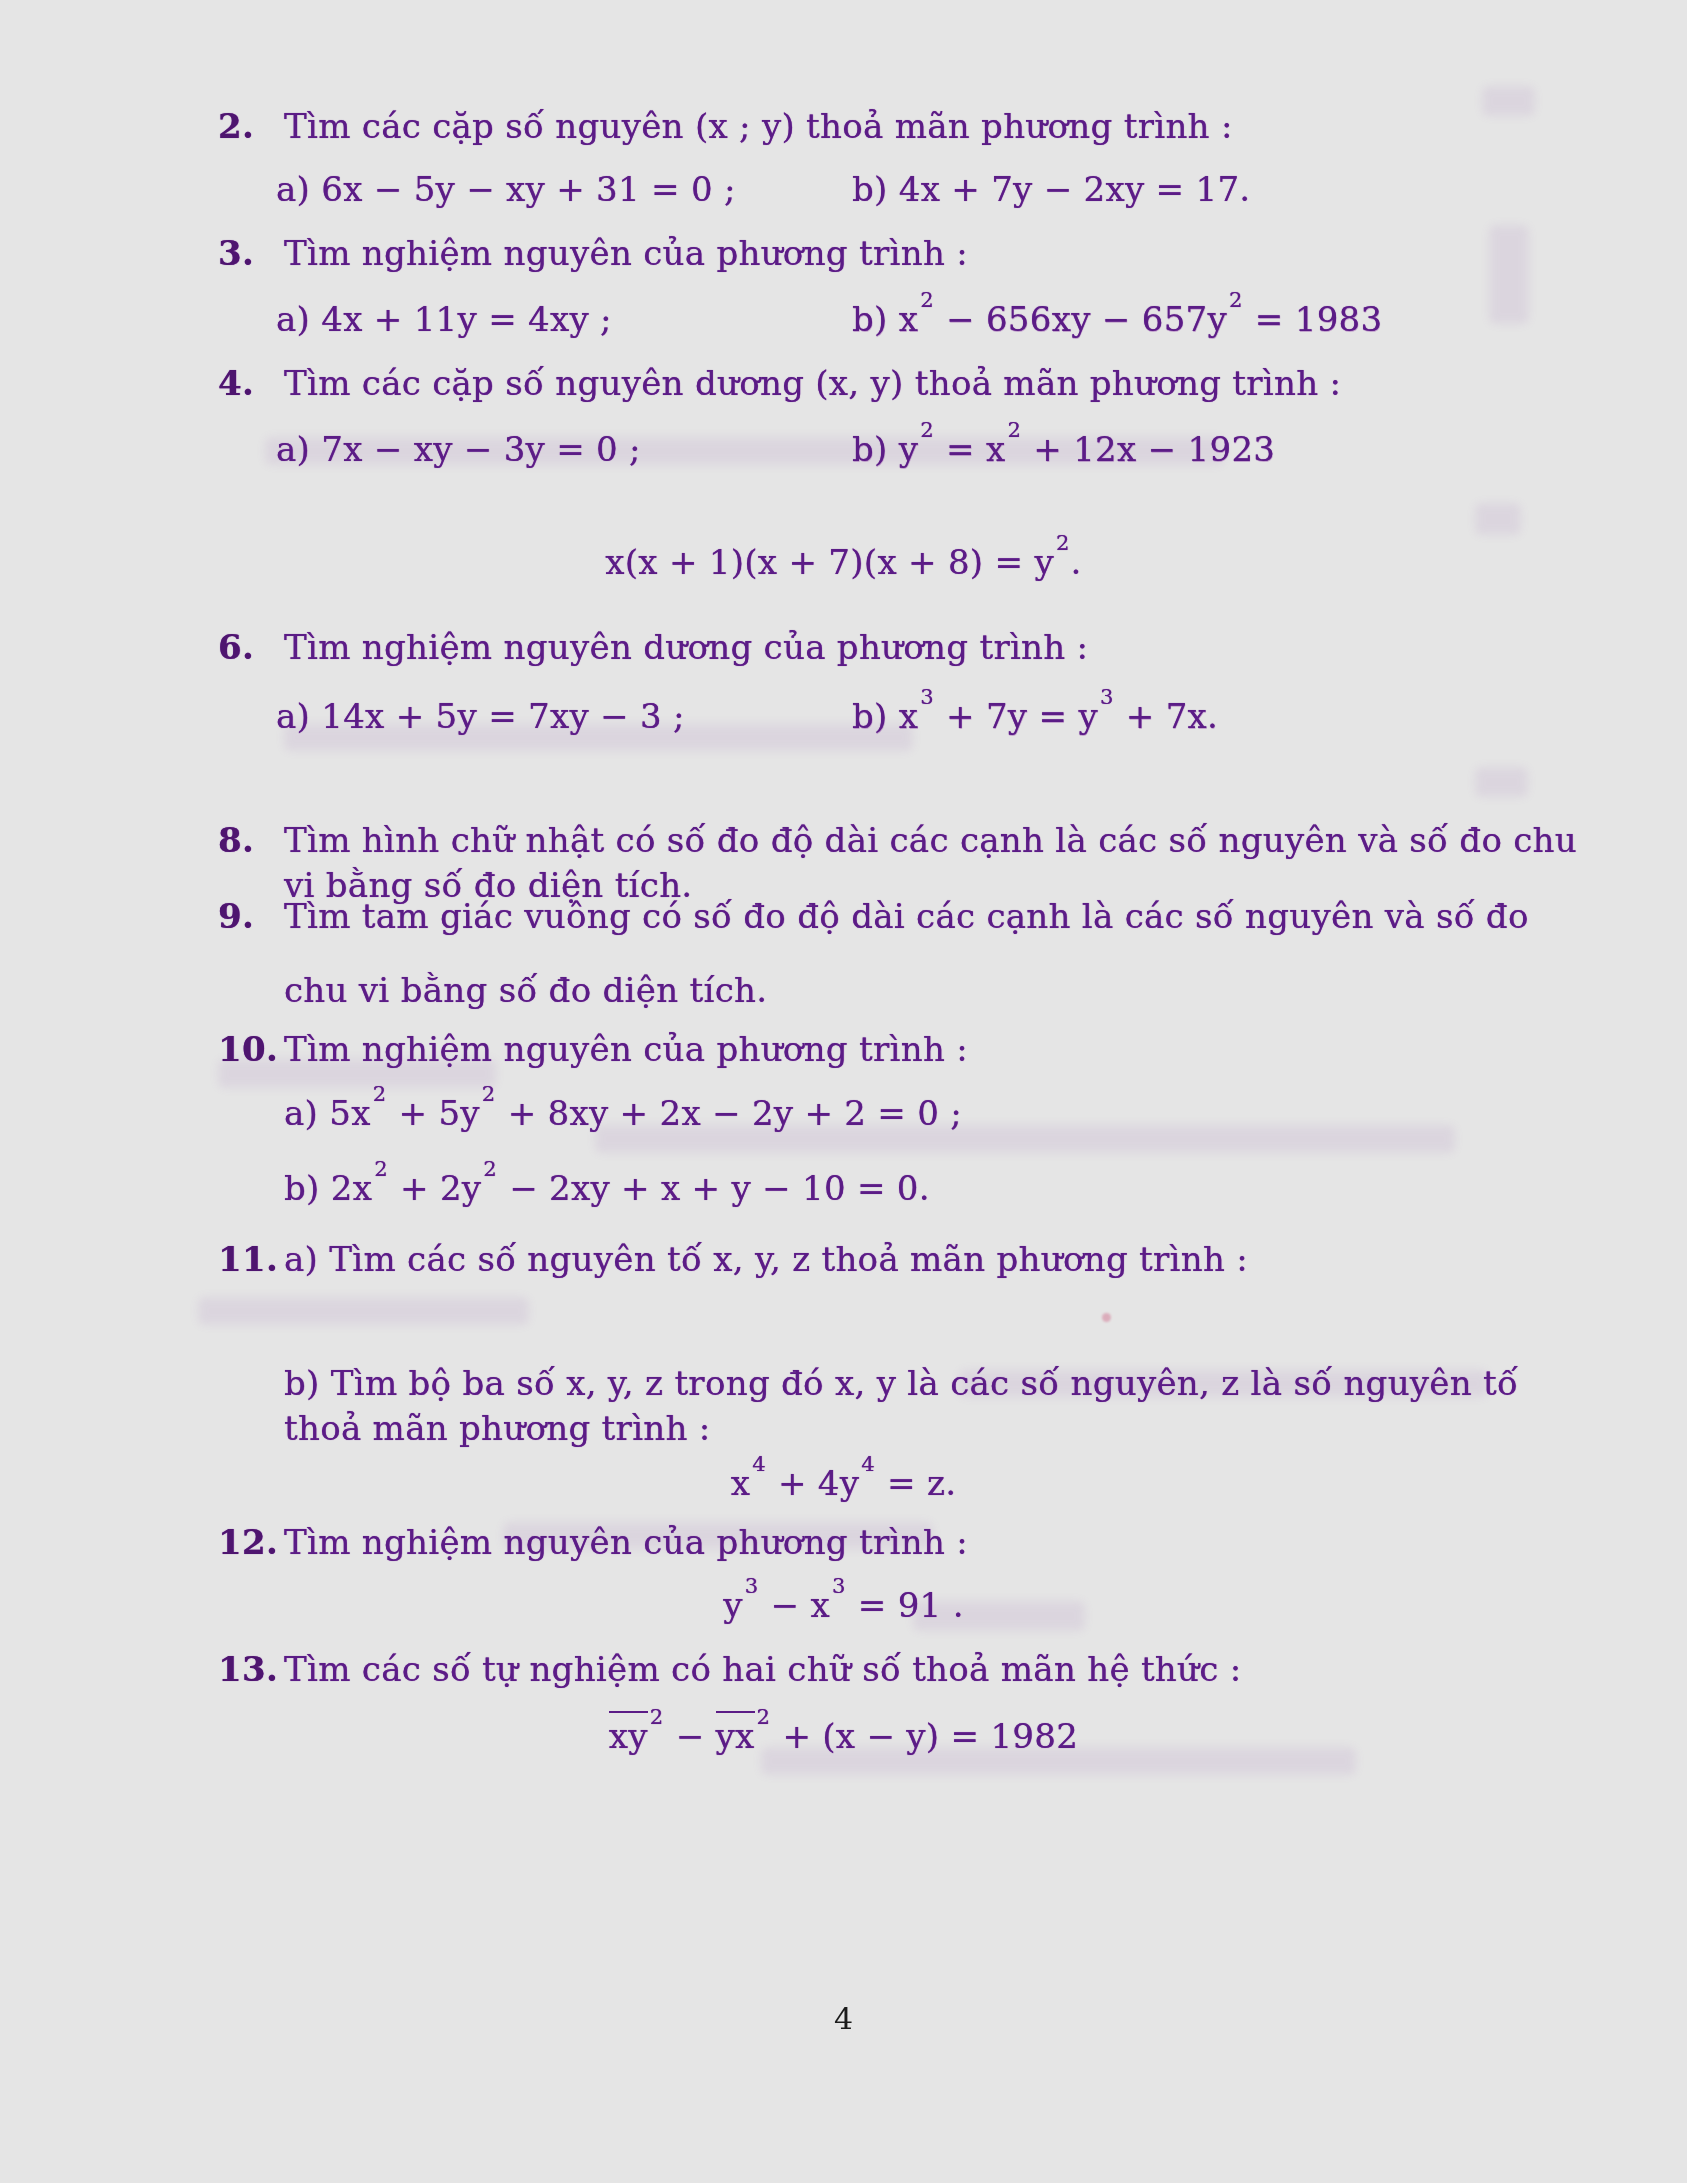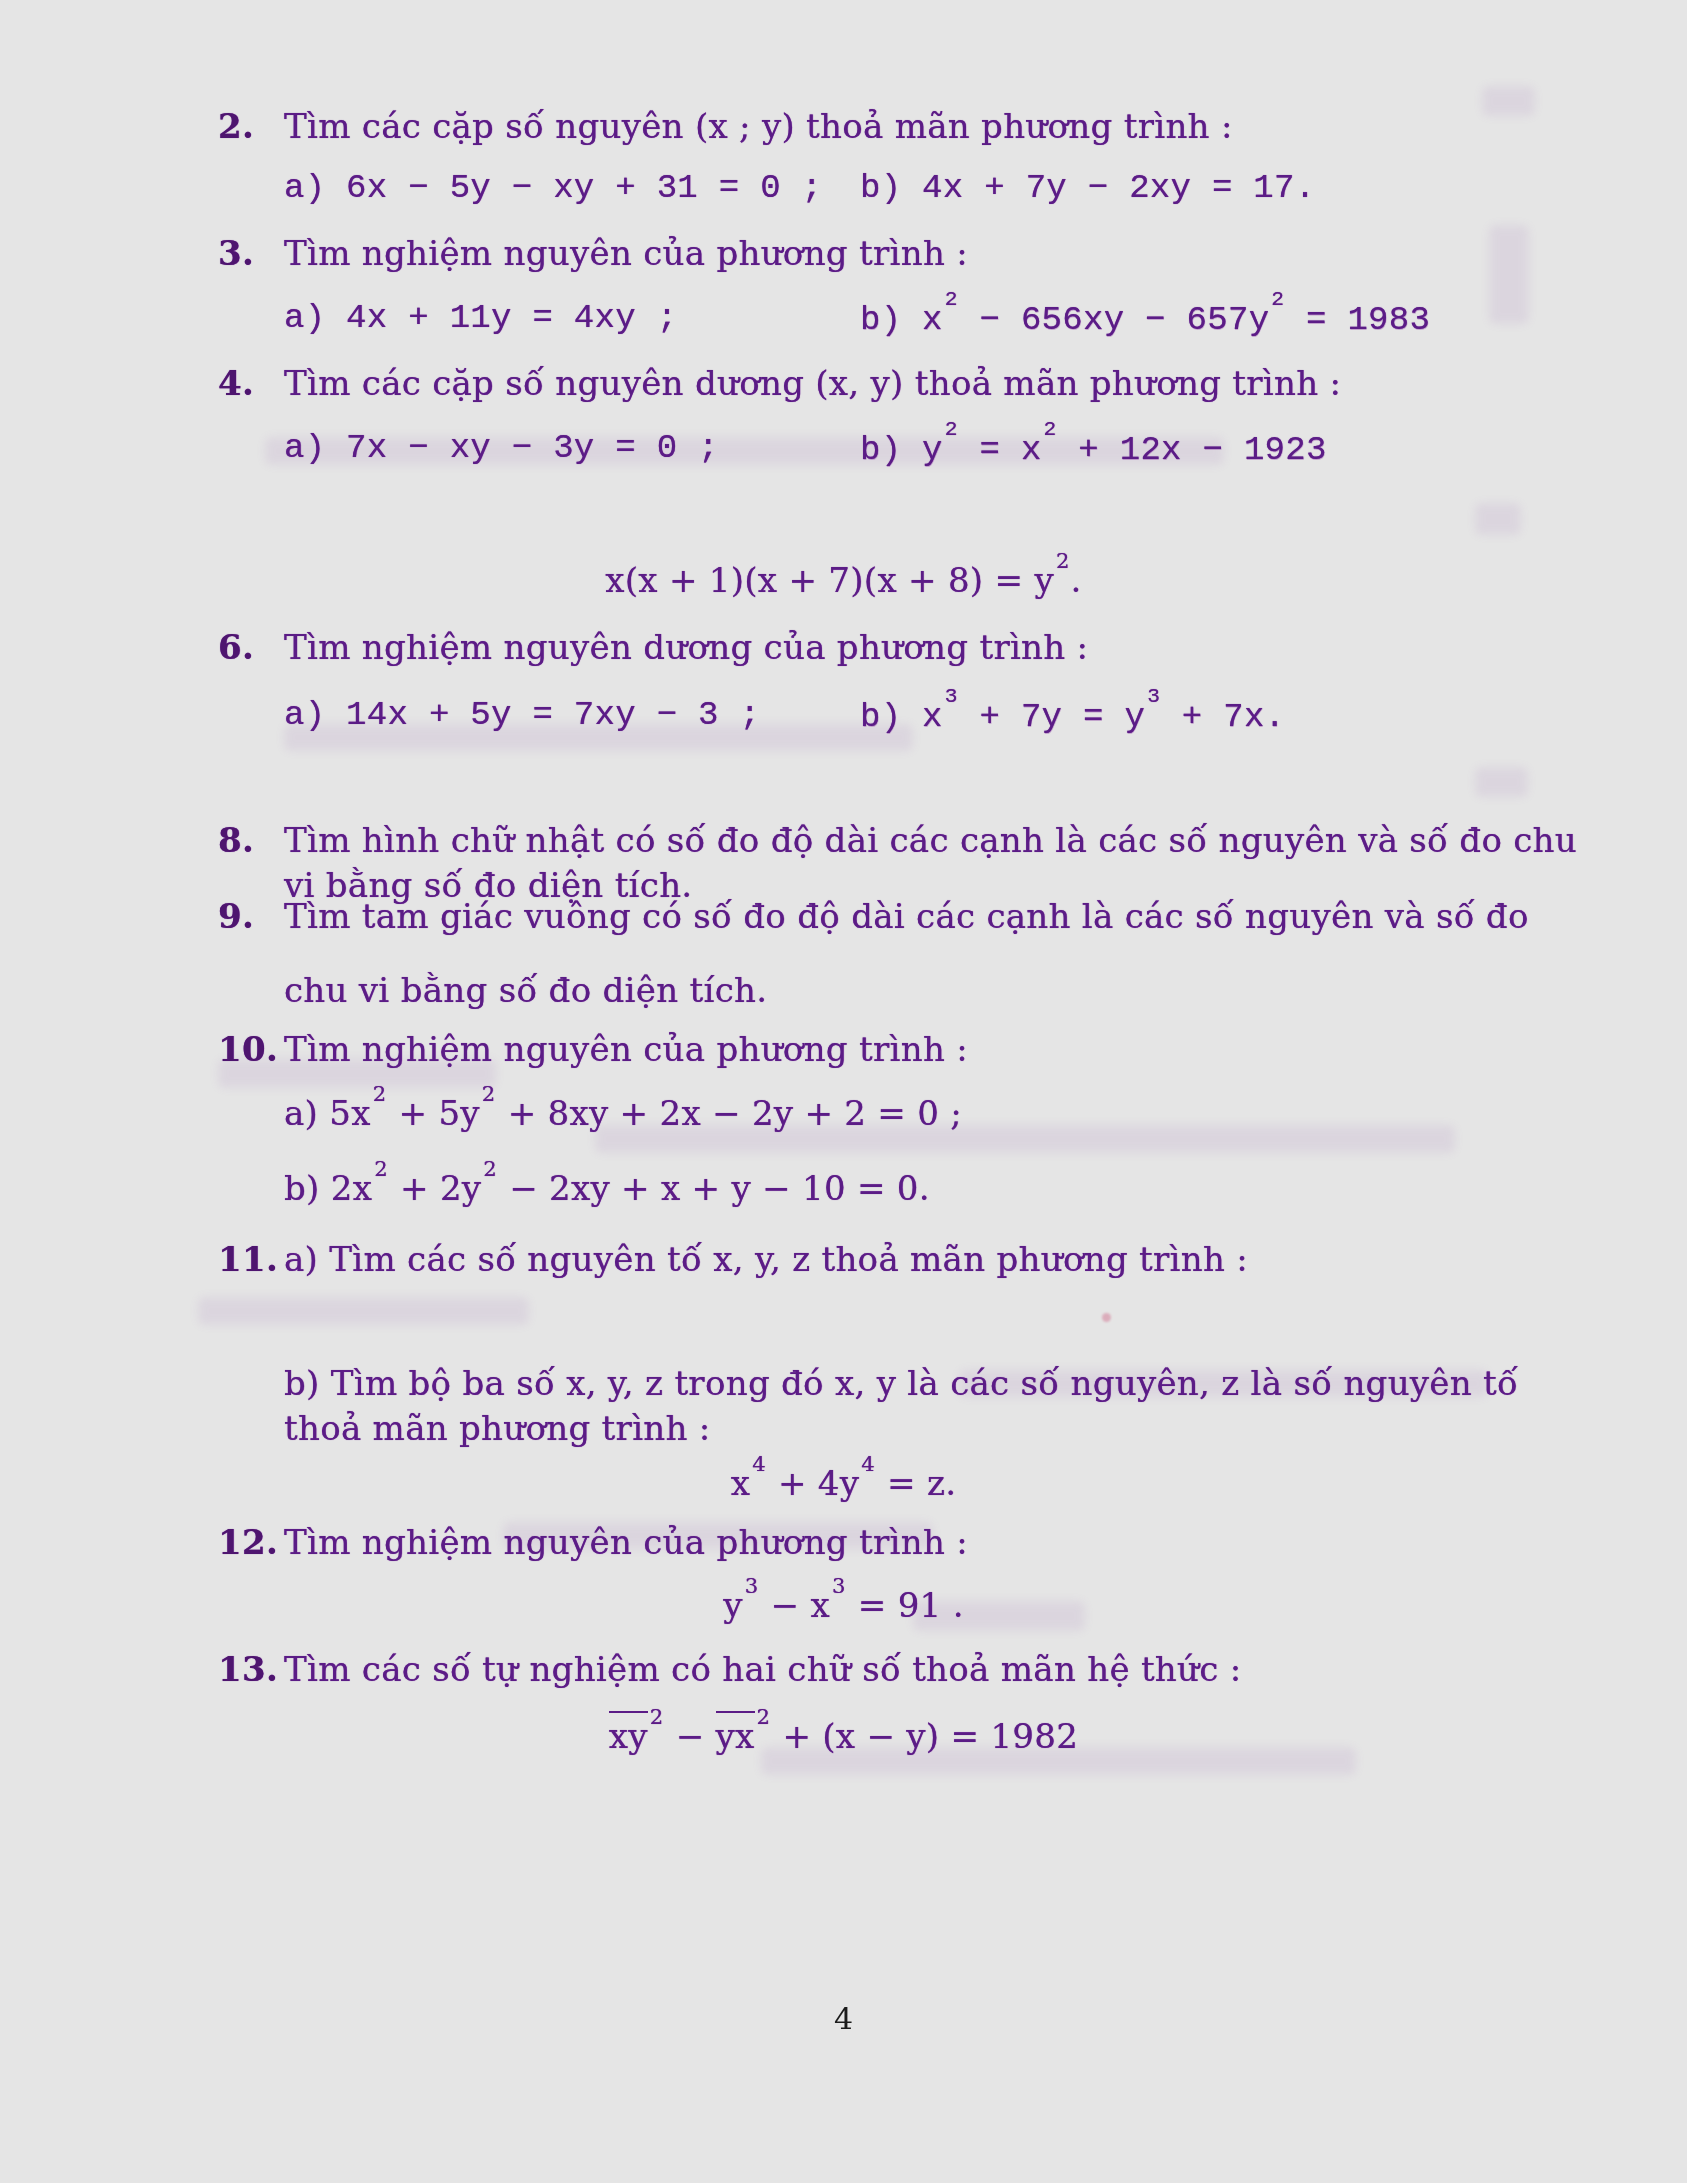--- a/index.html
+++ b/index.html
@@ -19,21 +19,21 @@
     text-shadow:0 0 0.8px rgba(110,38,150,.85), 0.4px 0.4px 0.5px rgba(150,70,170,.35);
     white-space:nowrap;
   }
   .line{left:218px;}
   .line .num{
     display:inline-block;min-width:66px;
     font-weight:700;color:#4e156f;
   }
   .line .stmt{font-weight:400;}
   .indent{left:284px;}
-  .ab-row{left:284px;width:1323px;font-family:Liberation Mono, monospace;}
+  .ab-row{left:276px;width:1323px;}
   .ab-row .part{display:inline-block;}
   .ab-row .part-b{position:absolute;left:576px;top:0;}
   .eq-line{left:0;width:1687px;text-align:center;}
   sup{
     font-size:0.62em;
     position:relative;top:-0.55em;
     margin:0 1.3px 0 2px;
     letter-spacing:0;
   }
   .bar{
@@ -91,21 +91,21 @@
   </div>
 
   <div class="line" style="top:363px;">
     <span class="num">4.</span><span class="stmt">Tìm các cặp số nguyên dương (x, y) thoả mãn phương trình :</span>
   </div>
   <div class="ab-row" style="top:429px;">
     <span class="part part-a">a) 7x − xy − 3y = 0 ;</span>
     <span class="part part-b">b) y<sup>2</sup> = x<sup>2</sup> + 12x − 1923</span>
   </div>
 
-  <div class="eq-line" style="top:560px;">
+  <div class="eq-line" style="top:542px;">
     <span>x(x + 1)(x + 7)(x + 8) = y<sup>2</sup>.</span>
   </div>
 
   <div class="line" style="top:627px;">
     <span class="num">6.</span><span class="stmt">Tìm nghiệm nguyên dương của phương trình :</span>
   </div>
   <div class="ab-row" style="top:696px;">
     <span class="part part-a">a) 14x + 5y = 7xy − 3 ;</span>
     <span class="part part-b">b) x<sup>3</sup> + 7y = y<sup>3</sup> + 7x.</span>
   </div>

